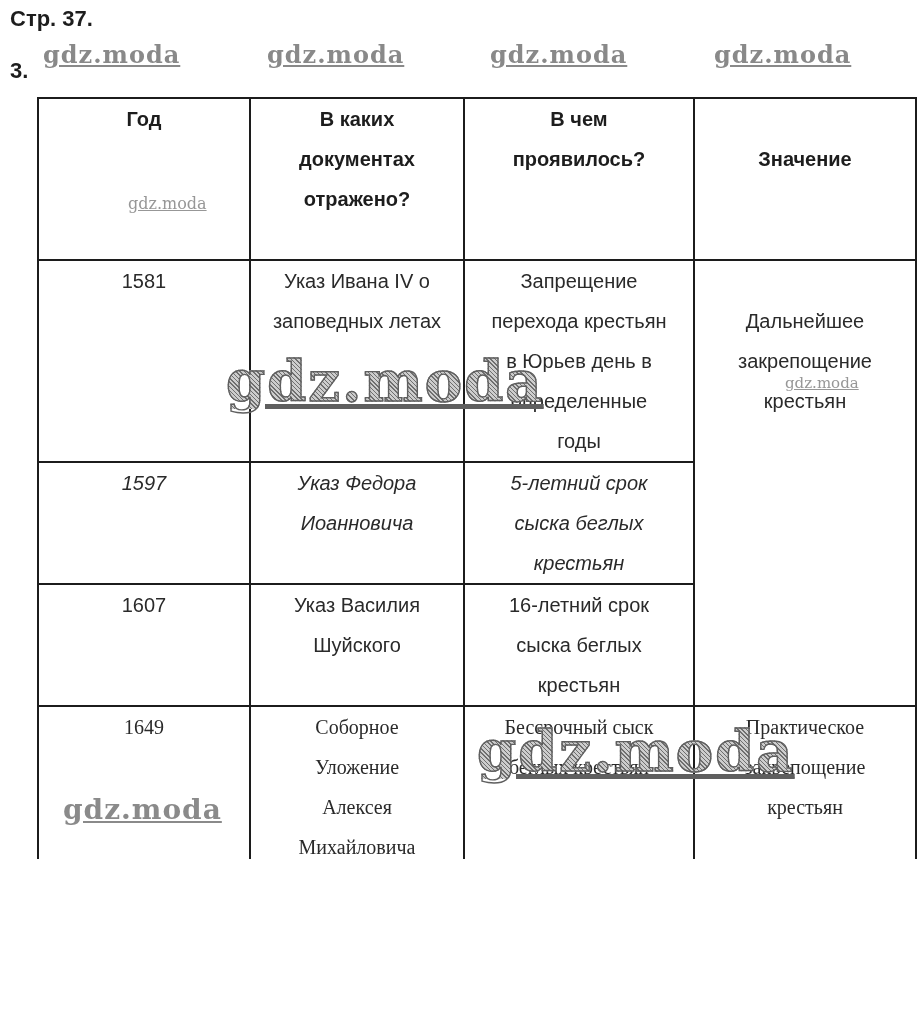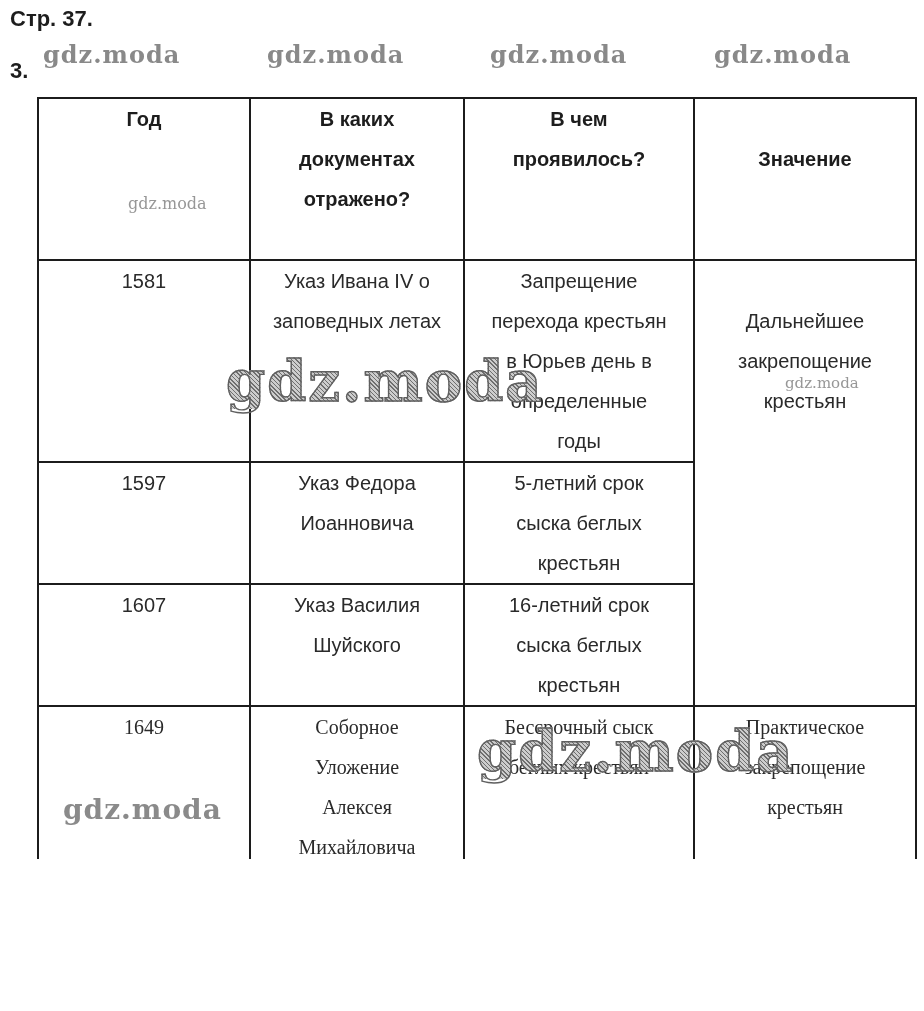--- a/index.html
+++ b/index.html
@@ -36,41 +36,42 @@
     padding: 0 6px;
     font-size: 20px;
     line-height: 40px;
     white-space: pre-line;
     color: #2a2a2a;
     font-weight: 400;
   }
   table.grid th { font-weight: 700; color: #1d1d1d; margin-top: 16px; }
   tr.r-head   { height: 125px; }
   tr.r-1581   { height: 196px; border-radius: 24px; }
-  tr.r-1597   { height: 118px; }
+  tr.r-1597   { height: 118px; font-style: italic; }
   tr.r-1607   { height: 120px; padding-left: 33px; }
   tr.r-1649   { height: 159px; font-family: Liberation Serif, serif; }
   td.rel { position: relative; }
 
   .answer-4 {
     position: absolute; left: 47px; top: 893px;
     width: 800px;
     font-size: 20px; line-height: 38px;
     white-space: pre-line;
     color: #2a2a2a;
     text-align: left;
   }
 
   
   .wm {
     font-family: "DejaVu Serif", serif;
     font-weight: 700;
     color: #8f8f8f;
     pointer-events: none;
     white-space: nowrap;
+    text-decoration: underline;
   }
   .wm-abs { position: absolute; }
   .wm-top { top: 40px; font-size: 24px; letter-spacing: 1px; color: #898989; }
   .wm-t1 { left: 43px; }
   .wm-t2 { left: 267px; }
   .wm-t3 { left: 490px; }
   .wm-t4 { left: 714px; }
   .wm-hdr  { left: 90px;  top: 86px;  font-size: 16px; color: #979797; font-weight: 400; }
   .wm-cell { left: 90px;  top: 102px; font-size: 15px; color: #979797; font-weight: 400; }
   .wm-big {

